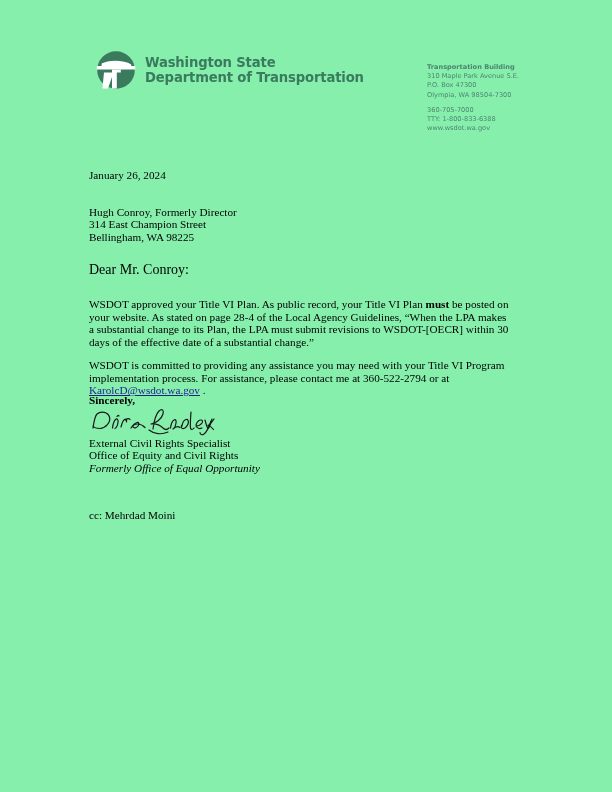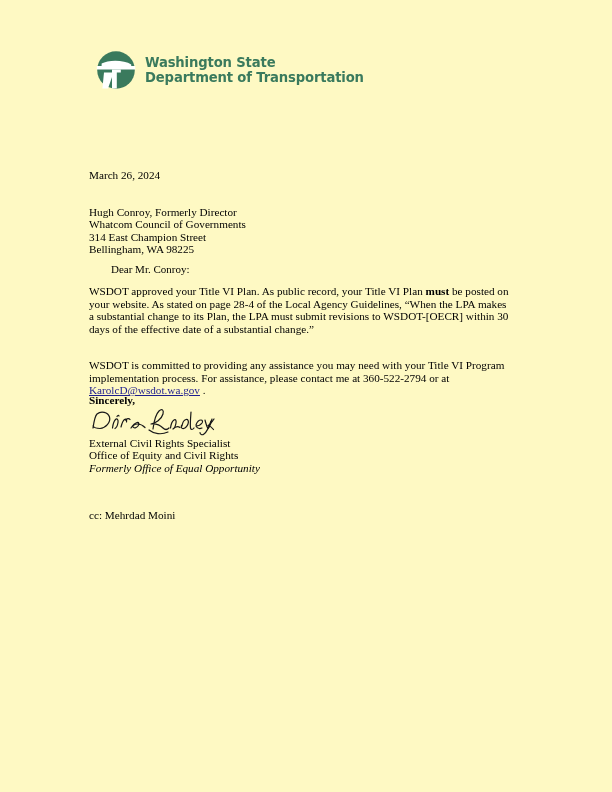--- a/index.html
+++ b/index.html
@@ -12,21 +12,21 @@
     height: 792px;
     position: relative;
     font-family: "Liberation Serif", "DejaVu Serif", serif;
     color: #000000;
     overflow: hidden;
   }
 
   .page {
     position: absolute;
     inset: 0;
-    background: #fef9c3;
+    background: #86efac;
   }
 
   
   .letterhead {
     position: absolute;
     left: 0;
     top: 0;
     width: 612px;
     height: 150px;
   }
@@ -97,34 +97,33 @@
     left: 0;
     font-size: 11.2px;
     line-height: 12.4px;
     white-space: nowrap;
   }
 
   .salutation {
     position: absolute;
     top: 263px;
     left: 0;
-    font-size: 11px;
-    line-height: 13.4px;
-    margin-left: 22px;
+    font-size: 14px;
+    line-height: 13.4px;
   }
 
   .para {
     position: absolute;
     left: 0;
     width: 424px;
     font-size: 11.2px;
     line-height: 12.6px;
     text-align: left;
   }
-  .para-1 { top: 274px; }
+  .para-1 { top: 287px; }
   .para-2 { top: 348px; }
 
   .para b { font-weight: bold; }
 
   .email-link {
     color: #1d1d8f;
     text-decoration: underline;
     margin-top: 44px;
   }
 
@@ -181,30 +180,39 @@
         <path d="M40 49 L62 49 L62 56 L52 56 L52 96 L40 96 Z" fill="#ffffff"></path>
         <path d="M20 56 L44 56 L30 96 L16 96 Z" fill="#ffffff"></path>
         <path d="M46 30 L54 30 L54 41 L46 41 Z" fill="#ffffff"></path>
       </svg>
       <div class="logo-words">
         <div>Washington State</div>
         <div>Department of Transportation</div>
       </div>
     </div>
 
+    <div class="agency-address">
+      <div class="addr-title">Transportation Building</div>
+      <div>310 Maple Park Avenue S.E.</div>
+      <div>P.O. Box 47300</div>
+      <div>Olympia, WA 98504-7300</div>
+      <div class="addr-gap"></div>
+      <div>360-705-7000</div>
+      <div>TTY: 1-800-833-6388</div>
+      <div>www.wsdot.wa.gov</div>
+    </div>
 
   </div>
 
   <div class="body-area">
 
-    <div class="letter-date">March 26, 2024</div>
+    <div class="letter-date">January 26, 2024</div>
 
     <div class="recipient">
       <div>Hugh Conroy, Formerly Director</div>
-      <div>Whatcom Council of Governments</div>
       <div>314 East Champion Street</div>
       <div>Bellingham, WA 98225</div>
     </div>
 
     <div class="salutation">Dear Mr. Conroy:</div>
 
     <p class="para para-1"><span>WSDOT approved your Title VI Plan. As public record, your Title VI Plan </span><b>must</b><span> be posted on your website. As stated on page 28-4 of the Local Agency Guidelines, “When the LPA makes a substantial change to its Plan, the LPA must submit revisions to WSDOT-[OECR] within 30 days of the effective date of a substantial change.”</span></p>
 
     <p class="para para-2"><span>WSDOT is committed to providing any assistance you may need with your Title VI Program implementation process.  For assistance, please contact me at 360-522-2794 or at </span><a class="email-link" href="#">KarolcD@wsdot.wa.gov</a><span> .</span></p>
 

